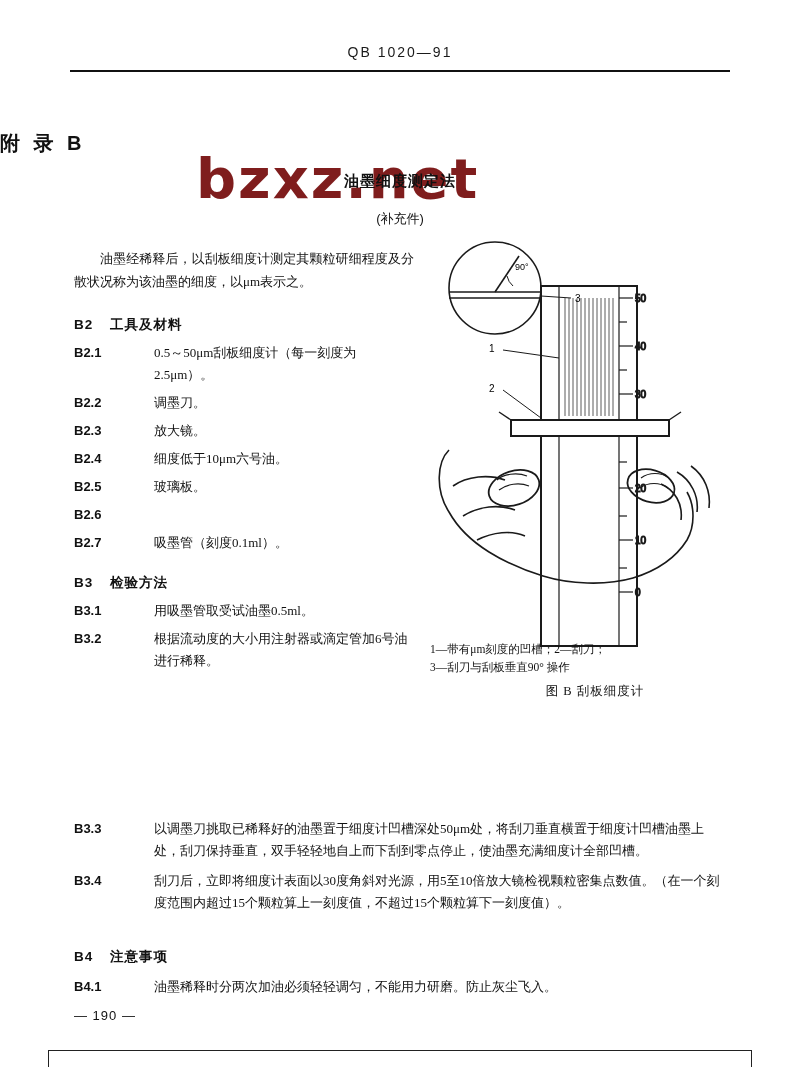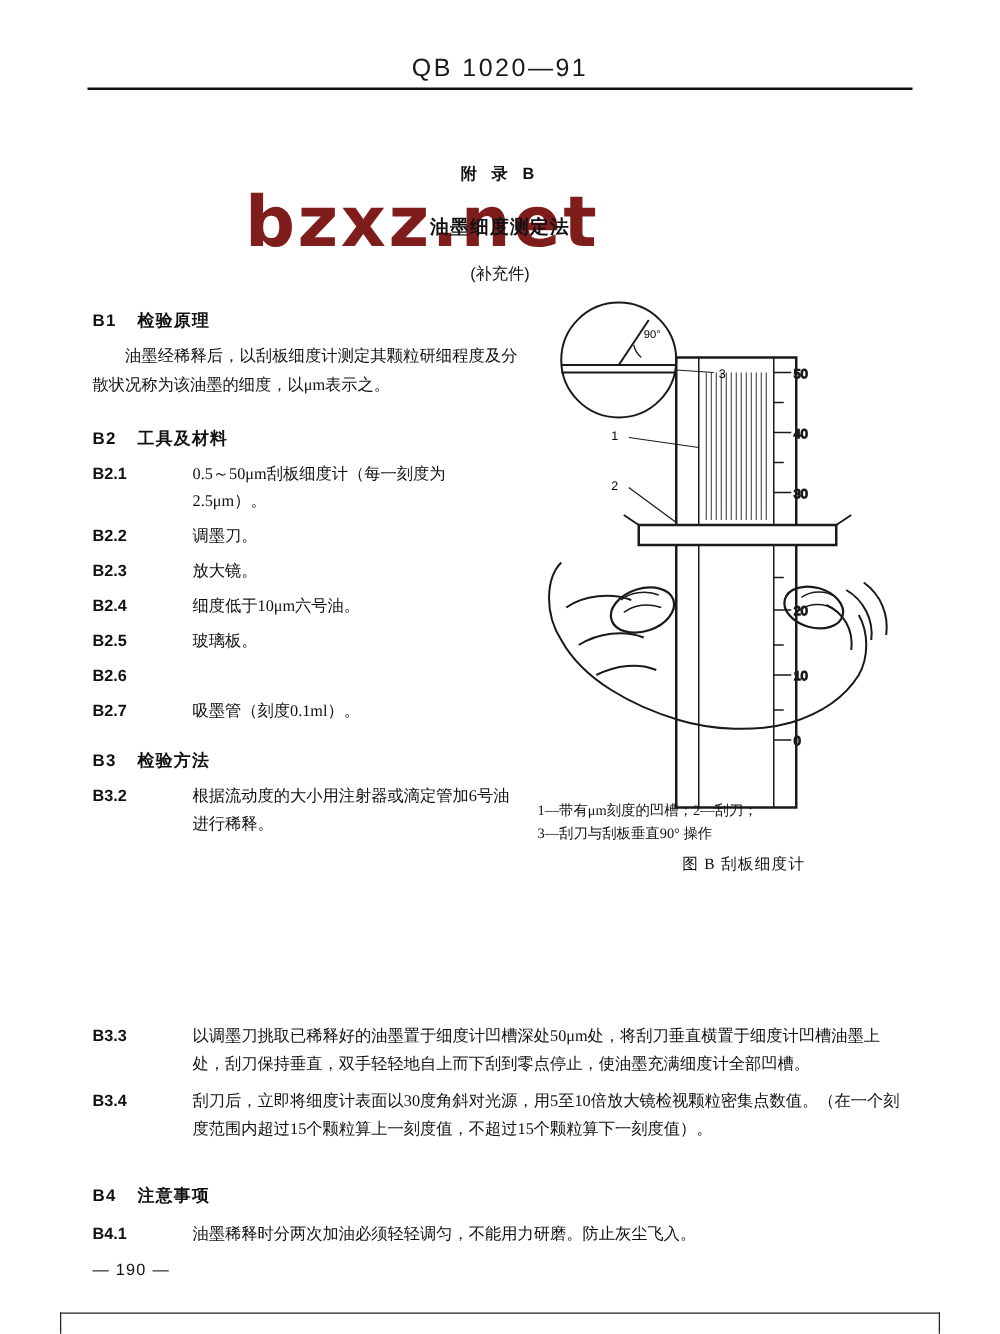--- a/index.html
+++ b/index.html
@@ -22,43 +22,42 @@
   }
 
   
   .doc-header {
     position: absolute;
     top: 44px;
     left: 0;
     width: 800px;
     text-align: center;
     font-family: "Liberation Sans", sans-serif;
-    font-size: 20px;
+    font-size: 14px;
     letter-spacing: 2px;
     color: #1a1a1a;
   }
   .header-rule {
     position: absolute;
     top: 70px;
     left: 70px;
     width: 660px;
     height: 2px;
     background: #111;
   }
 
   
   .annex-label {
     position: absolute;
     top: 130px;
     left: 0;
     width: 800px;
-    text-align: center;
-    font-family: "Liberation Sans", sans-serif;
-    font-weight: bold;
-    font-size: 13px;
+    font-family: "Liberation Sans", sans-serif;
+    font-weight: bold;
+    font-size: 20px;
     letter-spacing: 4px;
   }
   .annex-title {
     position: absolute;
     top: 172px;
     left: 0;
     width: 800px;
     text-align: center;
     font-family: "Liberation Sans", sans-serif;
     font-weight: bold;
@@ -193,23 +192,20 @@
   <div class="header-rule"></div>
 
   <div class="watermark">bzxz.net</div>
 
   <div class="annex-label">附 录 B</div>
   <div class="annex-title">油墨细度测定法</div>
   <div class="annex-sub">(补充件)</div>
 
   <div class="col-left">
 
-    <div class="sec-head">
-      <span class="num">B1</span><span>检验原理</span>
-    </div>
     <p class="para indent">油墨经稀释后，以刮板细度计测定其颗粒研细程度及分散状况称为该油墨的细度，以μm表示之。</p>
 
     <div class="sec-head" style="margin-top:22px">
       <span class="num">B2</span><span>工具及材料</span>
     </div>
 
     <div class="item">
       <span class="num">B2.1</span>
       <span class="txt">0.5～50μm刮板细度计（每一刻度为2.5μm）。</span>
     </div>
@@ -234,20 +230,24 @@
     </div>
     <div class="item">
       <span class="num">B2.7</span>
       <span class="txt">吸墨管（刻度0.1ml）。</span>
     </div>
 
     <div class="sec-head" style="margin-top:20px">
       <span class="num">B3</span><span>检验方法</span>
     </div>
 
+    <div class="item">
+      <span class="num">B3.1</span>
+      <span class="txt">用吸墨管取受试油墨0.5ml。</span>
+    </div>
     <div class="item">
       <span class="num">B3.2</span>
       <span class="txt">根据流动度的大小用注射器或滴定管加6号油进行稀释。</span>
     </div>
   </div>
 
   <div class="figure">
     <svg width="330" height="420" viewBox="0 0 330 420">
 
       <g fill="none" stroke="#1a1a1a" stroke-width="1.6">

